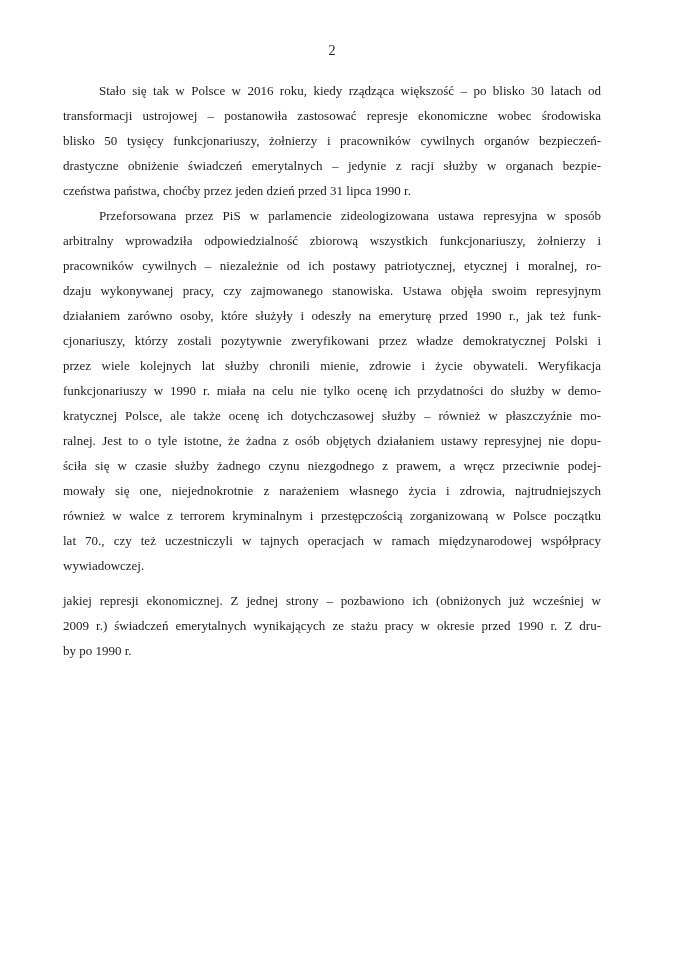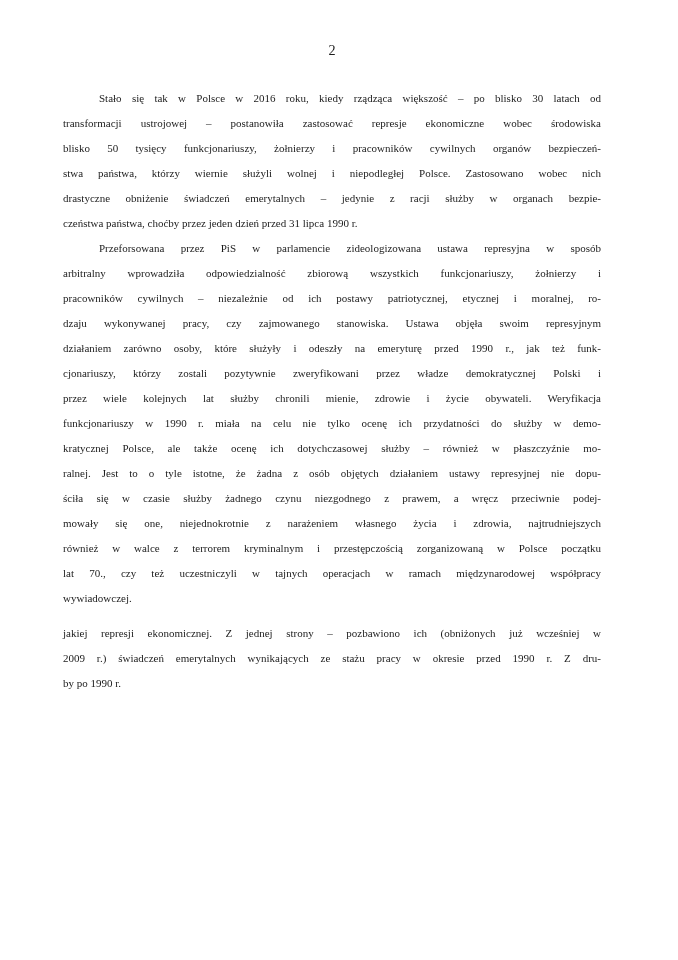--- a/index.html
+++ b/index.html
@@ -25,24 +25,24 @@
     position: absolute;
     top: 38px;
     left: 63px;
     width: 538px;
     font-size: 14.2px;
     line-height: 25px;
     text-align: center;
   }
   .document-body {
     position: absolute;
-    top: 86px;
+    top: 78px;
     left: 63px;
     width: 538px;
-    font-size: 11px;
+    font-size: 13px;
   }
   .paragraph {
     margin: 0;
   }
   .paragraph--spaced {
     margin-top: 10px;
   }
   .line {
     line-height: 25px;
     height: 25px;
@@ -60,21 +60,20 @@
 </head>
 <body>
 
 <div class="page" style="background: rgb(255, 255, 255); color: rgb(28, 28, 28);">
   <div class="page-number">2</div>
   <div class="document-body">
       <div class="paragraph">
         <div class="line line--first">Stało się tak w Polsce w 2016 roku, kiedy rządząca większość – po blisko 30 latach od</div>
         <div class="line">transformacji ustrojowej – postanowiła zastosować represje ekonomiczne wobec środowiska</div>
         <div class="line">blisko 50 tysięcy funkcjonariuszy, żołnierzy i pracowników cywilnych organów bezpieczeń-</div>
-        <div class="line">stwa państwa, którzy wiernie służyli wolnej i niepodległej Polsce. Zastosowano wobec nich</div>
         <div class="line">drastyczne obniżenie świadczeń emerytalnych – jedynie z racji służby w organach bezpie-</div>
         <div class="line line--last">czeństwa państwa, choćby przez jeden dzień przed 31 lipca 1990 r.</div>
       </div>
       <div class="paragraph">
         <div class="line line--first">Przeforsowana przez PiS w parlamencie zideologizowana ustawa represyjna w sposób</div>
         <div class="line">arbitralny wprowadziła odpowiedzialność zbiorową wszystkich funkcjonariuszy, żołnierzy i</div>
         <div class="line">pracowników cywilnych – niezależnie od ich postawy patriotycznej, etycznej i moralnej, ro-</div>
         <div class="line">dzaju wykonywanej pracy, czy zajmowanego stanowiska. Ustawa objęła swoim represyjnym</div>
         <div class="line">działaniem zarówno osoby, które służyły i odeszły na emeryturę przed 1990 r., jak też funk-</div>
         <div class="line">cjonariuszy, którzy zostali pozytywnie zweryfikowani przez władze demokratycznej Polski i</div>

